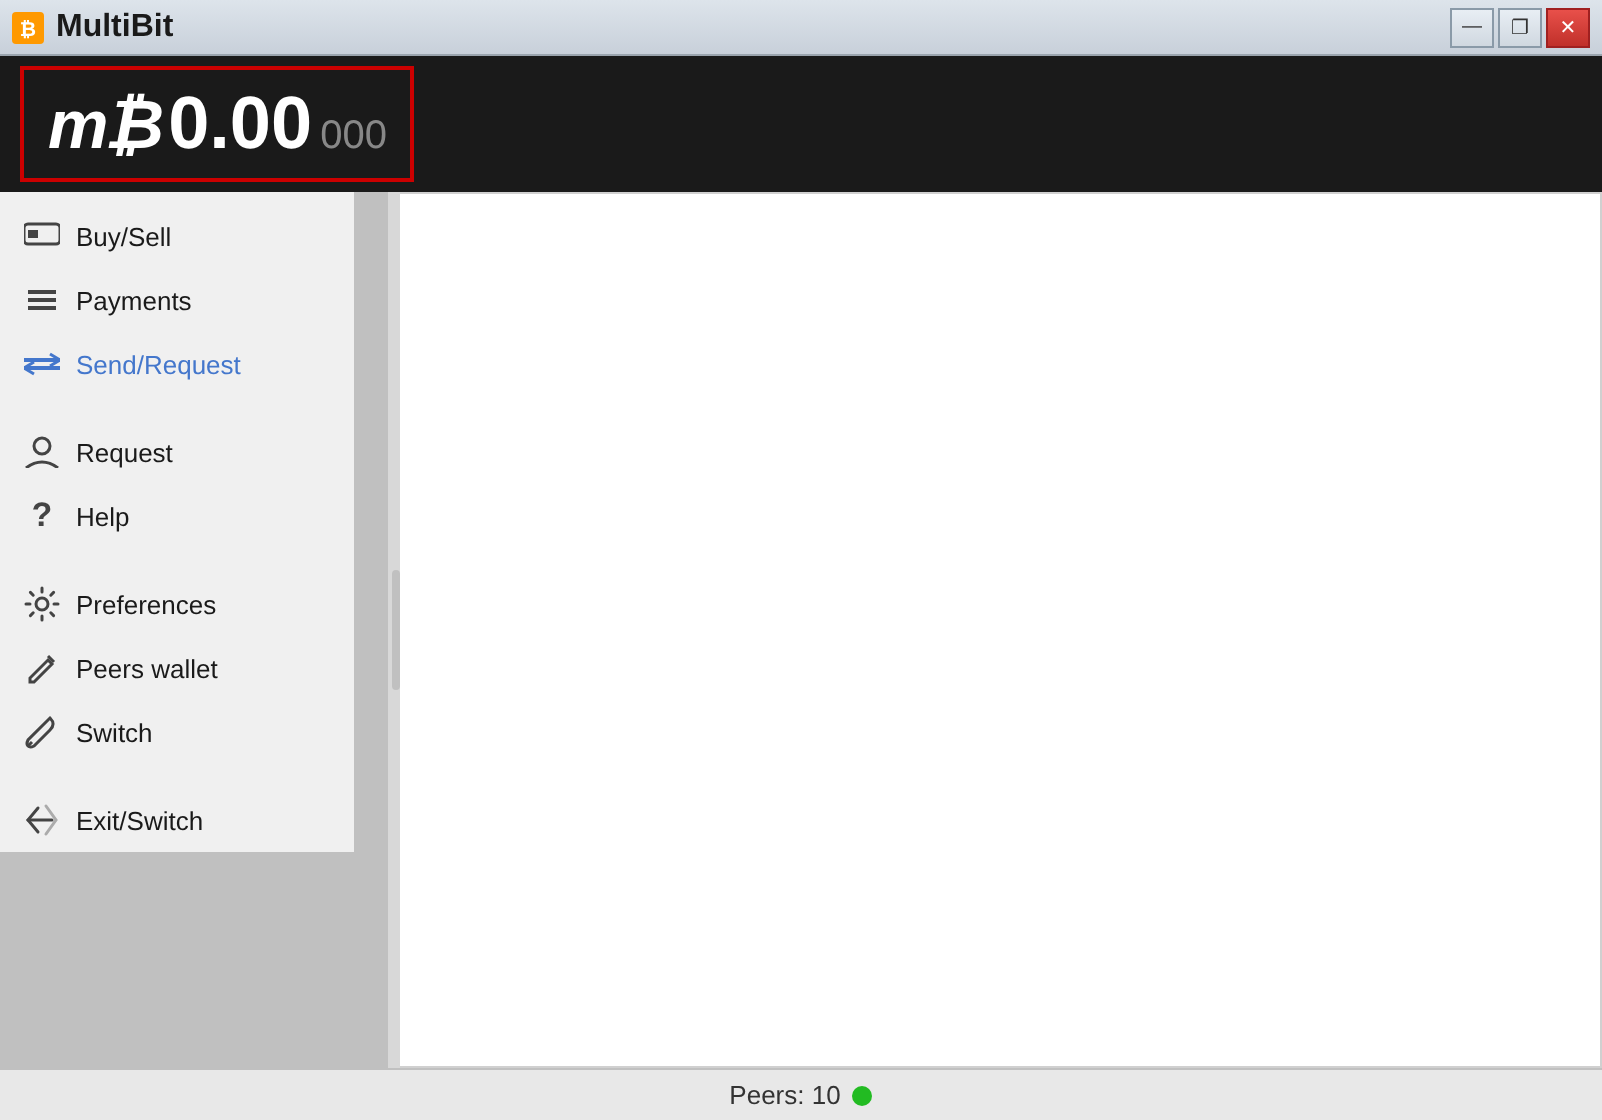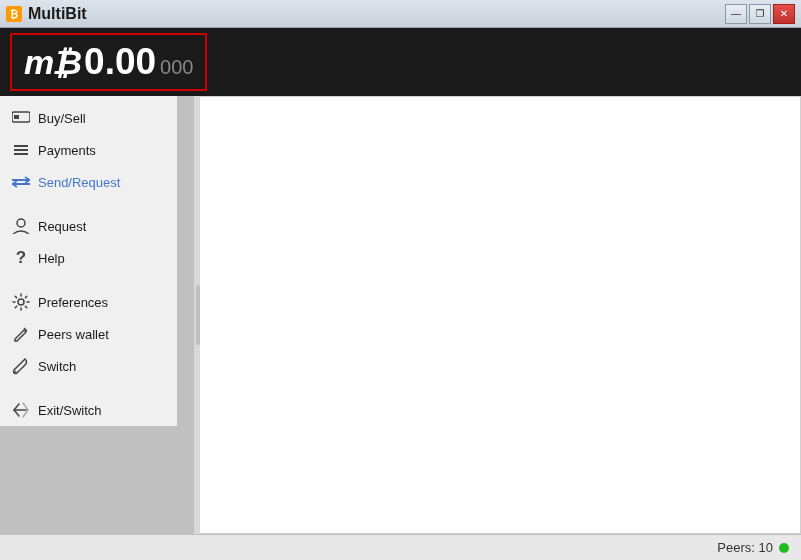--- a/index.html
+++ b/index.html
@@ -159,21 +159,21 @@
       border-left: none;
     }
 
     
     .status-bar {
       background: #e8e8e8;
       height: 26px;
       border-top: 1px solid #c0c0c0;
       display: flex;
       align-items: center;
-      justify-content: flex-end;
+      justify-content: center;
       padding: 0 12px;
       flex-shrink: 0;
     }
 
     .peers-indicator {
       display: flex;
       align-items: center;
       gap: 6px;
       font-size: 12px;
       color: #333;

